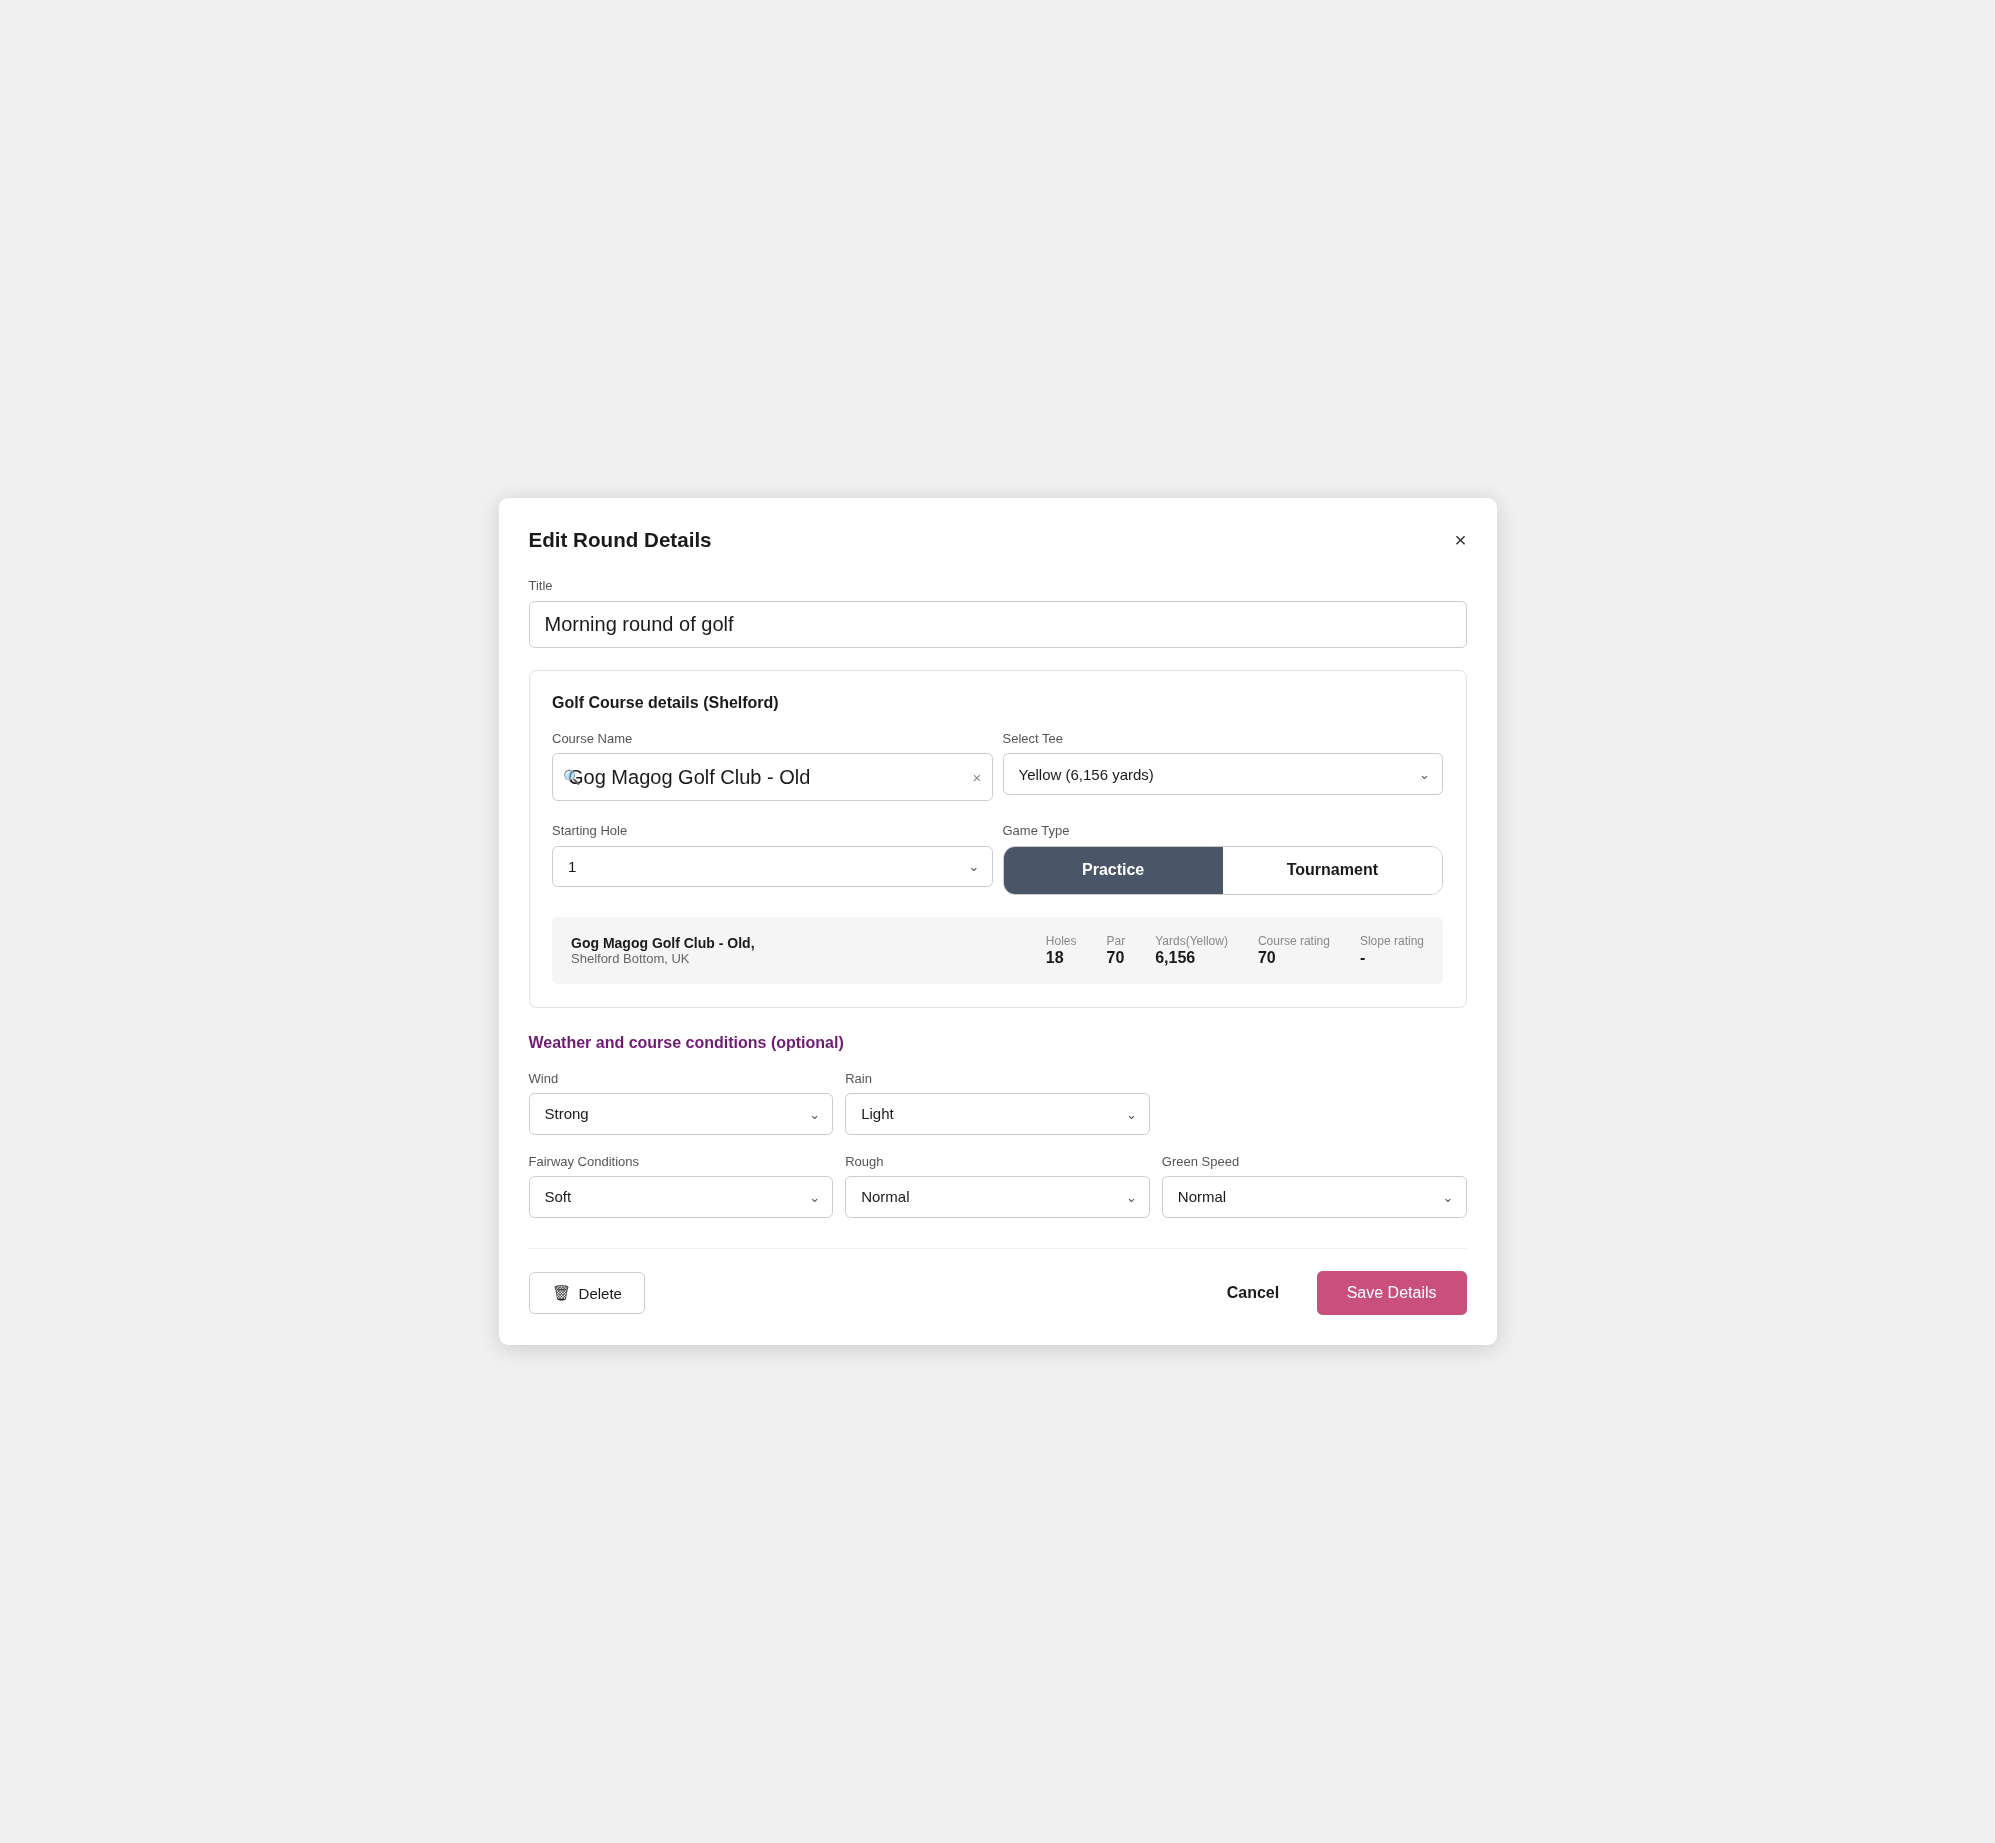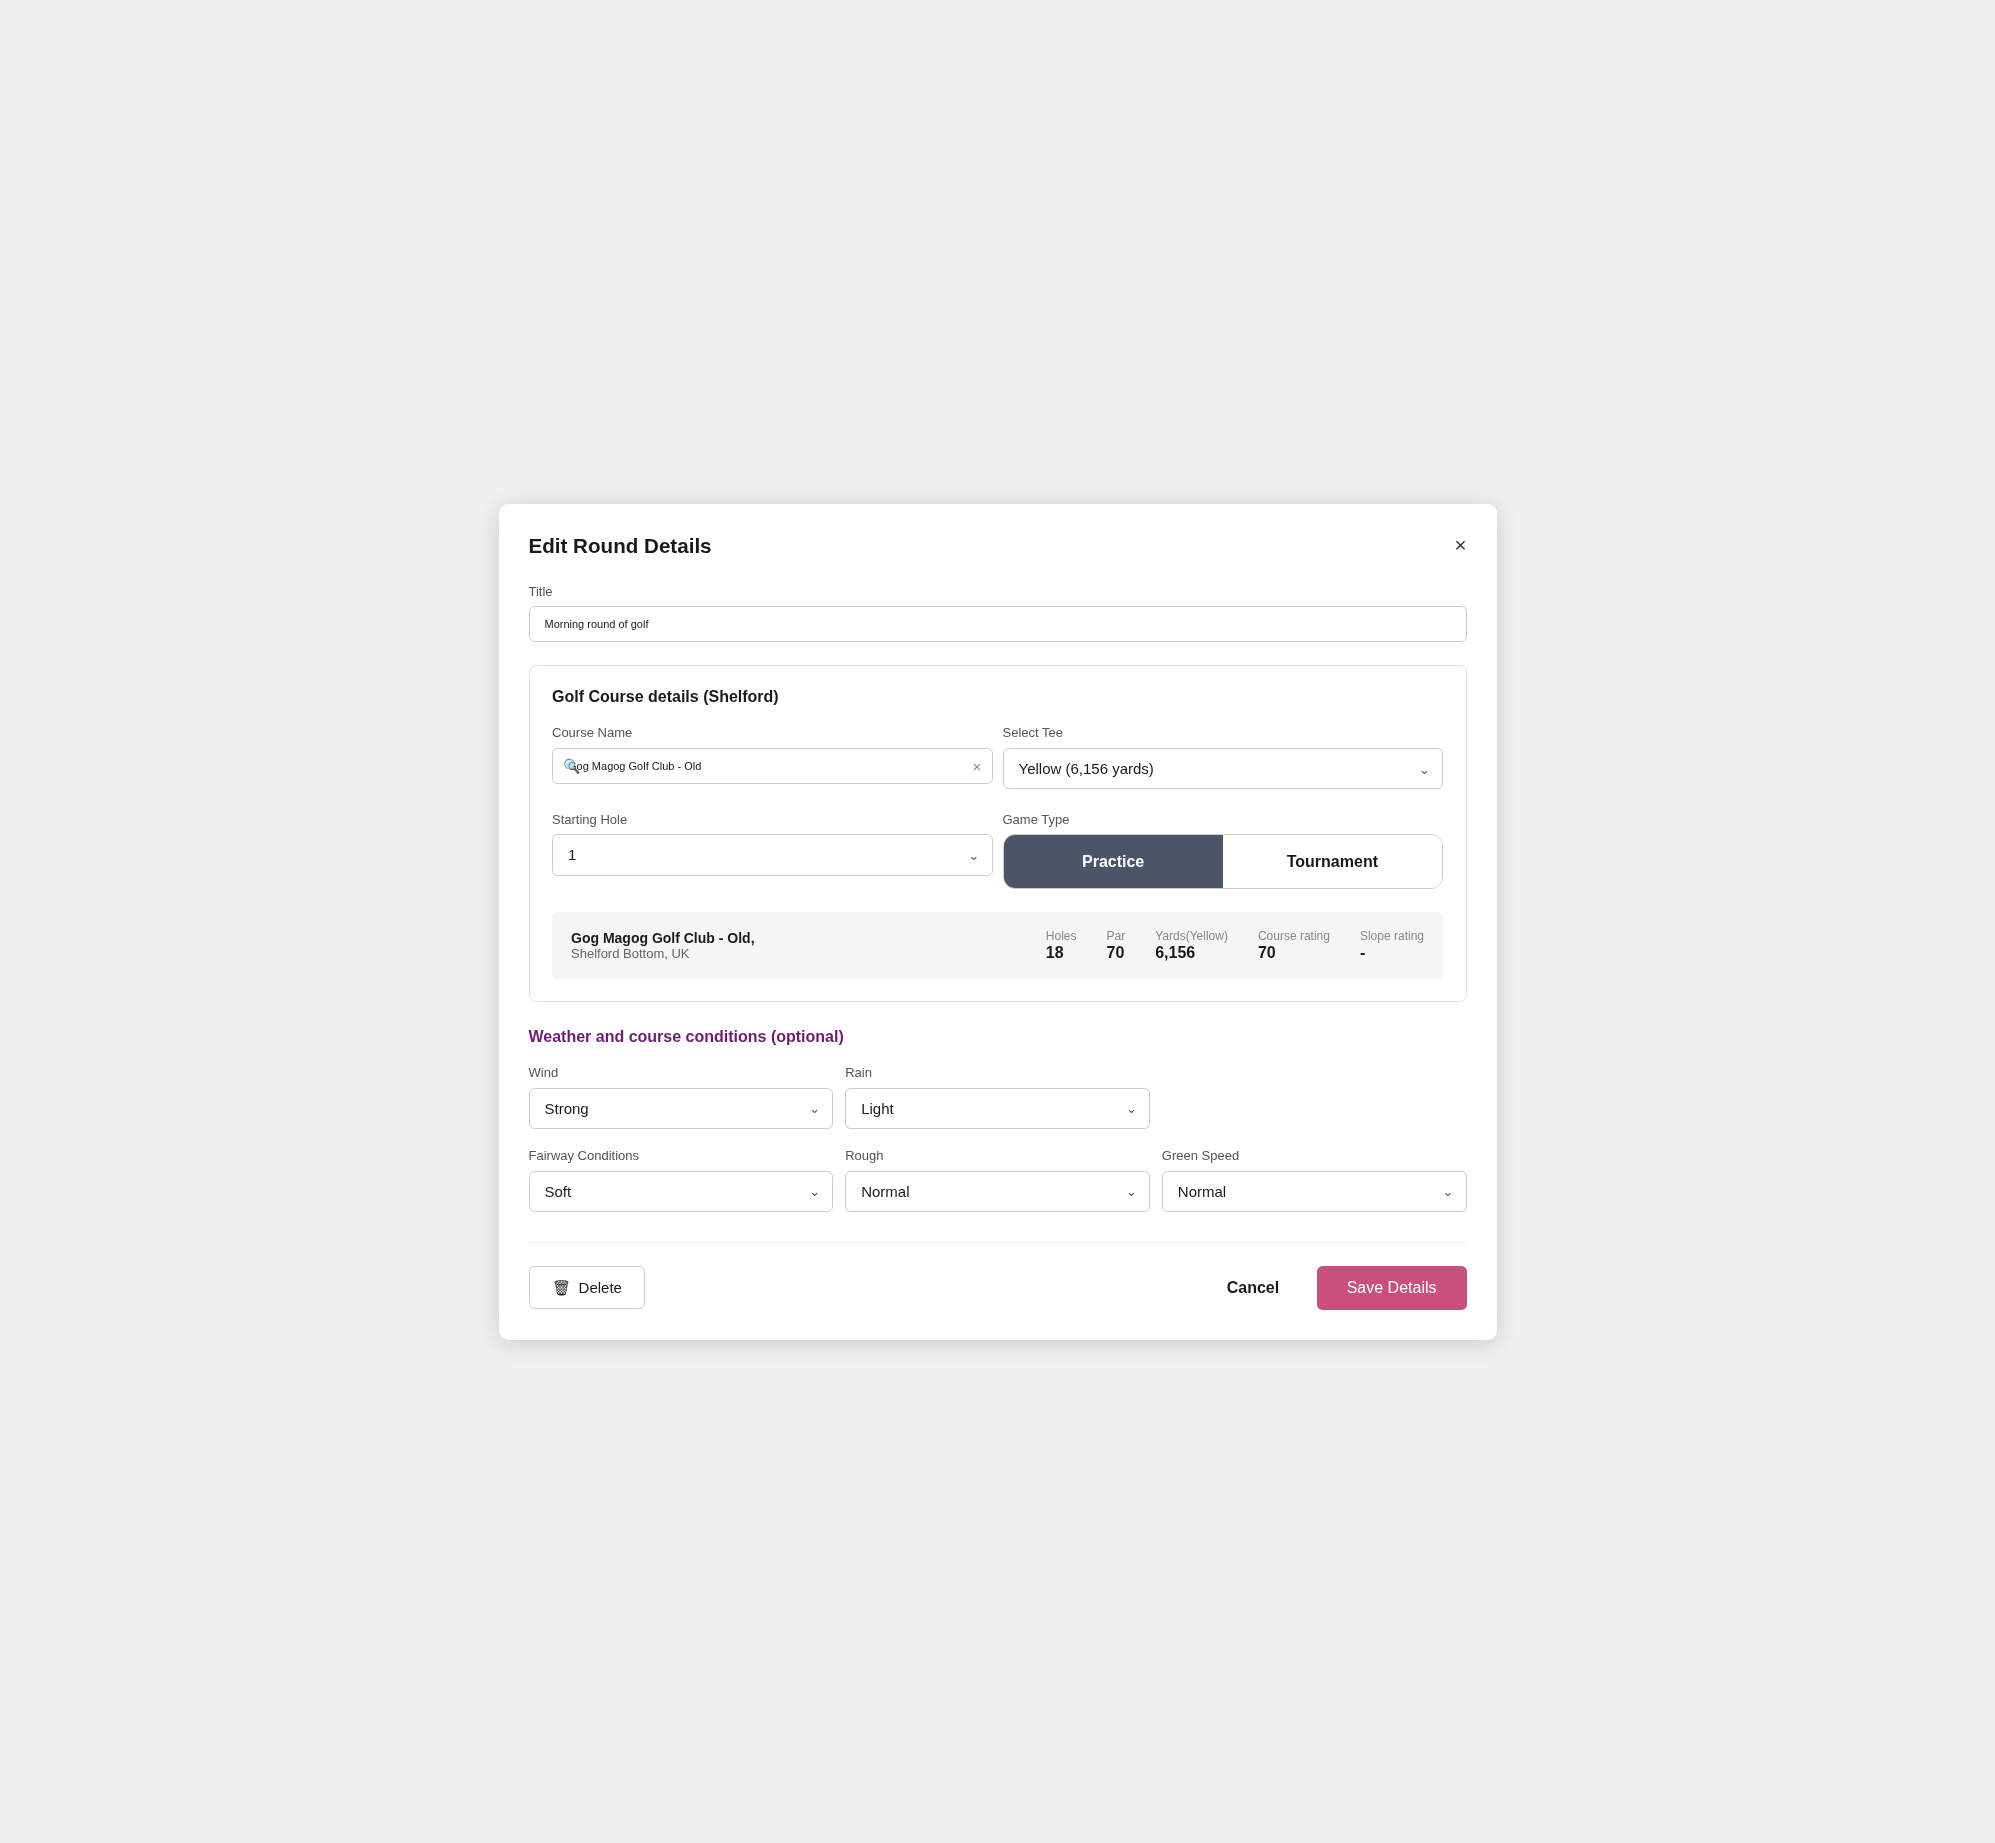--- a/index.html
+++ b/index.html
@@ -54,21 +54,21 @@
     .form-group.flex-1 { flex: 1; }
     label {
       font-size: 13px;
       color: #555;
       font-weight: 400;
     }
     input[type="text"] {
       border: 1.4px solid #ccc;
       border-radius: 5.6px;
       padding: 11.2px 15px;
-      font-size: 11px;
+      font-size: 20px;
       color: #1a1a1a;
       outline: none;
       width: 100%;
     }
     .date-time-row {
       display: flex;
       gap: 0;
     }
     .date-input {
       border: 1.4px solid #ccc;
@@ -165,21 +165,21 @@
       transform: translateY(-50%);
       pointer-events: none;
       color: #555;
       font-size: 13px;
     }
     .game-type-toggle {
       display: flex;
       border: 1.4px solid #ccc;
       border-radius: 12px;
       overflow: hidden;
-      height: 55px;
+      height: 49px;
     }
     .toggle-btn {
       flex: 1;
       border: none;
       font-size: 16px;
       font-weight: 600;
       cursor: pointer;
       padding: 0;
     }
     .toggle-btn.active {

